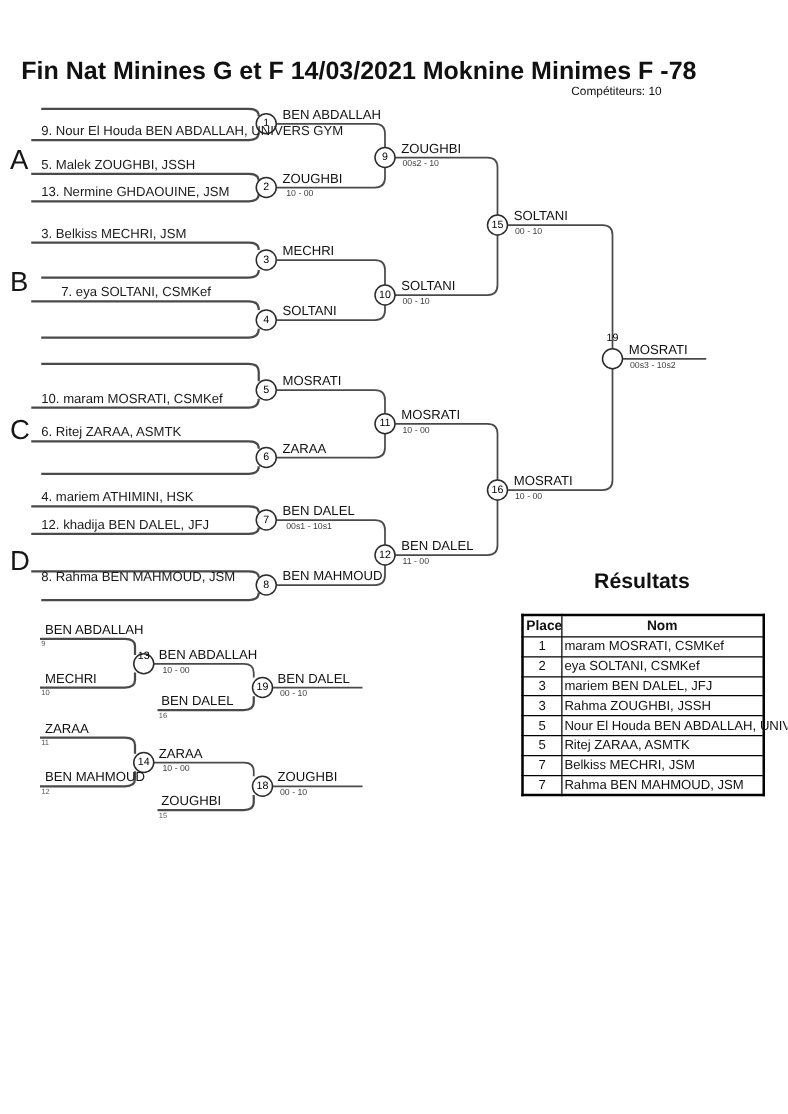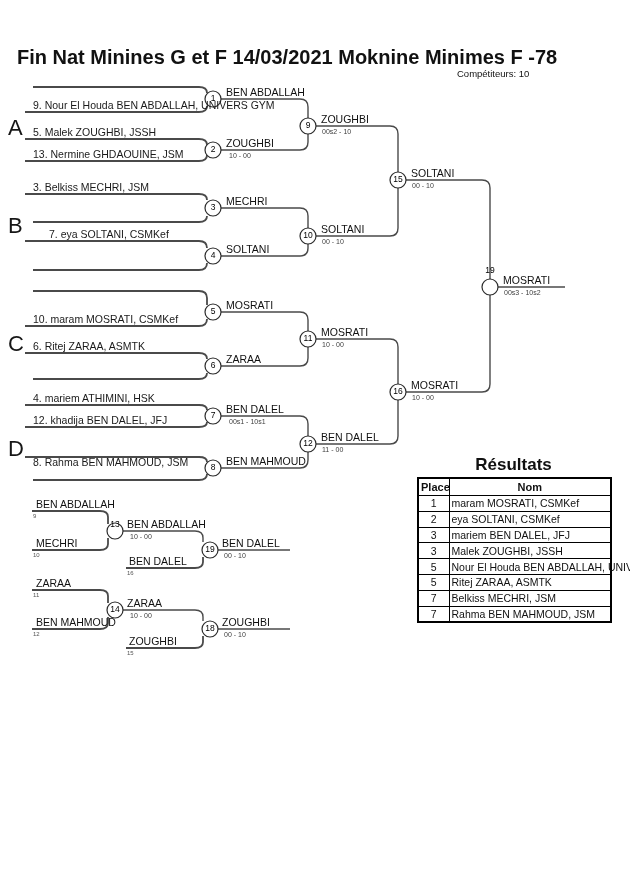--- a/index.html
+++ b/index.html
@@ -16,21 +16,21 @@
   .title{font-size:20px;font-weight:bold;letter-spacing:0px;}
   .subtitle{font-size:9.5px;margin-left:12px;}
   .sec{font-size:22px;color:#161616;}
   .ent{font-size:10.5px;color:#1a1a1a;}
   .win{font-size:10.5px;color:#101010;}
   .score{font-size:7px;color:#3d3d3d;}
   .badge{font-size:8.5px;width:16px;text-align:center;color:#000;}
   .ref{font-size:6px;color:#555;}
   .results{position:absolute;left:417px;top:455px;width:193px;}
   .results-title{font-size:17px;font-weight:bold;text-align:center;width:193px;}
-  table.res{border-collapse:collapse;table-layout:fixed;width:193px;margin-top:2px;
+  table.res{border-collapse:collapse;table-layout:fixed;width:193px;margin-top:16px;
     border:2px solid #000;}
   table.res th{border:1px solid #000;font-size:11px;font-weight:bold;height:16px;padding:0 2px;}
   table.res td{border:1px solid #000;font-size:10.5px;height:14.8px;padding:0 2px;overflow:visible;}
   td.place{text-align:center;}
   td.nom{white-space:nowrap;padding-left:5px;}
   th.nom{text-align:center;}
 </style>
 </head>
 <body>
 
@@ -211,21 +211,21 @@
       <tr>
         <td class="place">2</td>
         <td class="nom">eya SOLTANI, CSMKef</td>
       </tr>
       <tr>
         <td class="place">3</td>
         <td class="nom">mariem BEN DALEL, JFJ</td>
       </tr>
       <tr>
         <td class="place">3</td>
-        <td class="nom">Malek ZOUGHBI, JSSH</td>
+        <td class="nom">Rahma ZOUGHBI, JSSH</td>
       </tr>
       <tr>
         <td class="place">5</td>
         <td class="nom">Nour El Houda BEN ABDALLAH, UNIVERS GYM</td>
       </tr>
       <tr>
         <td class="place">5</td>
         <td class="nom">Ritej ZARAA, ASMTK</td>
       </tr>
       <tr>

